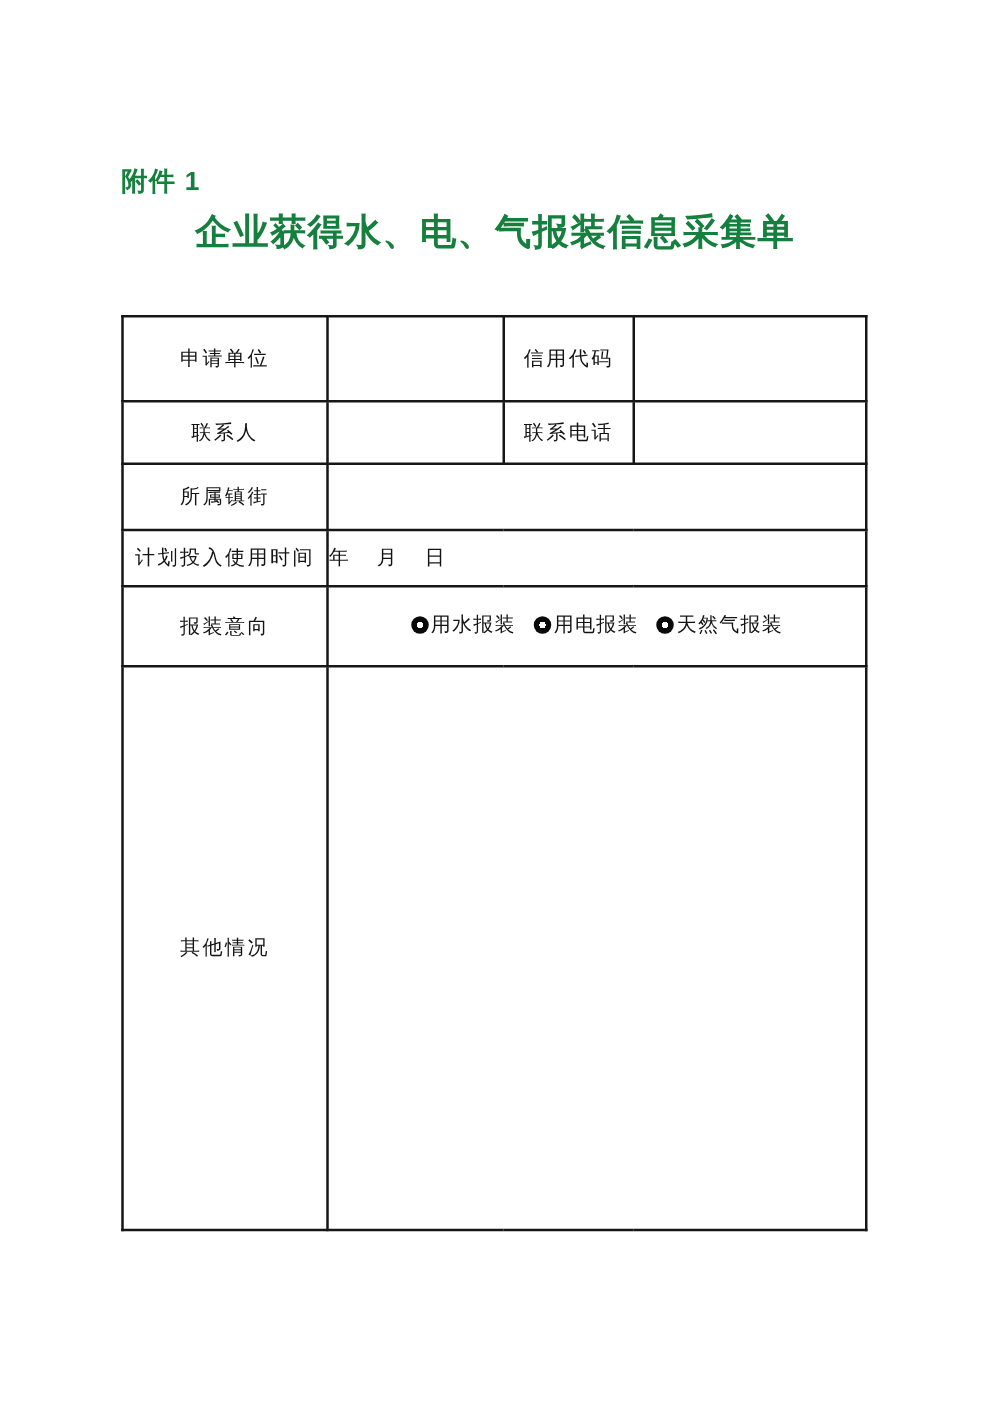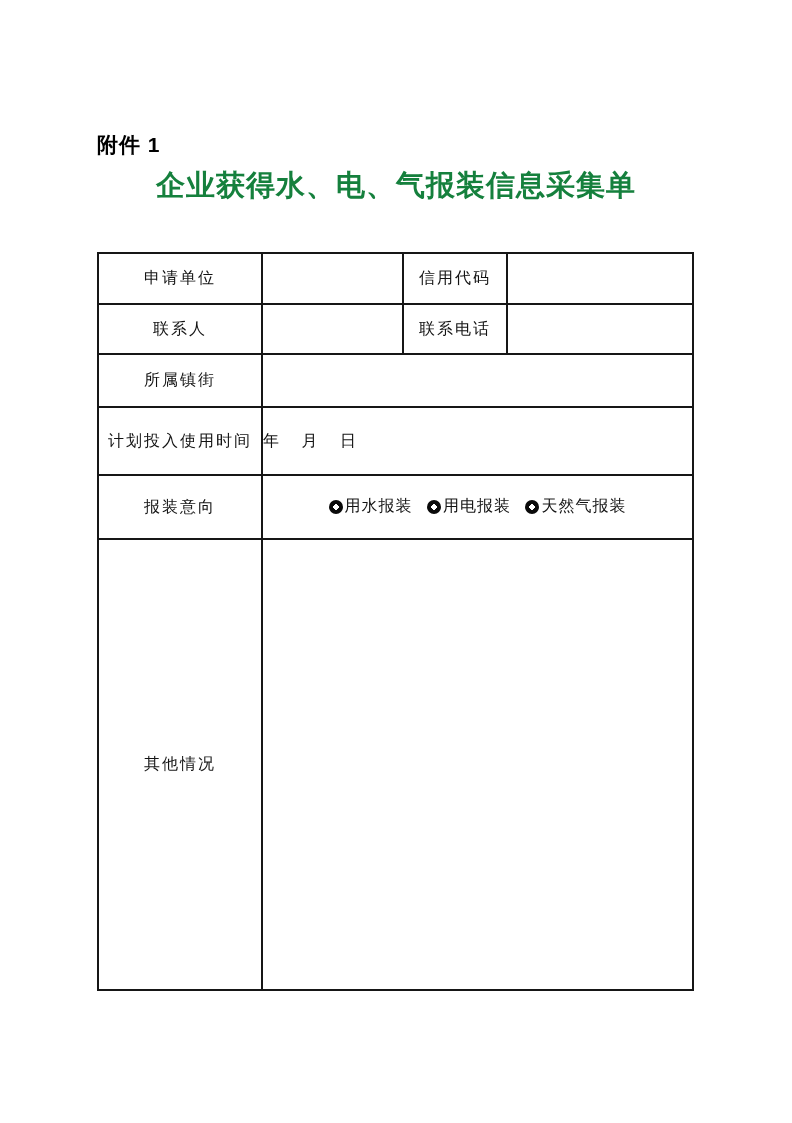--- a/index.html
+++ b/index.html
@@ -16,21 +16,21 @@
     background: #ffffff;
     overflow: hidden;
   }
   .attachment-label {
     position: absolute;
     left: 97px;
     top: 131px;
     font-size: 21px;
     font-weight: bold;
     letter-spacing: 1px;
-    color: #000000;
+    color: #15803d;
   }
   .doc-title {
     position: absolute;
     left: 0;
     right: 0;
     top: 166px;
     margin: 0;
     text-align: center;
     font-size: 29px;
     font-weight: bold;
@@ -51,24 +51,24 @@
     font-size: 16px;
     color: #131313;
     vertical-align: middle;
     background: #ffffff;
   }
   td.label-cell {
     text-align: center;
     letter-spacing: 2px;
   }
   td.value-cell { text-align: left; }
-  tr.row-std-1 { height: 51px; }
+  tr.row-std-1 { height: 68px; }
   tr.row-std-2 { height: 50px; font-family: Liberation Serif, serif; }
   tr.row-std-3 { height: 53px; }
-  tr.row-std-4 { height: 68px; border-radius: 17px; }
+  tr.row-std-4 { height: 45px; border-radius: 17px; }
   tr.row-std-5 { height: 64px; }
   tr.row-other  { height: 451px; }
   td.date-cell {
     text-align: left;
     word-spacing: 14px;
     letter-spacing: 2px;
   }
   td.intent-cell {
     text-align: center;
     white-space: nowrap;

